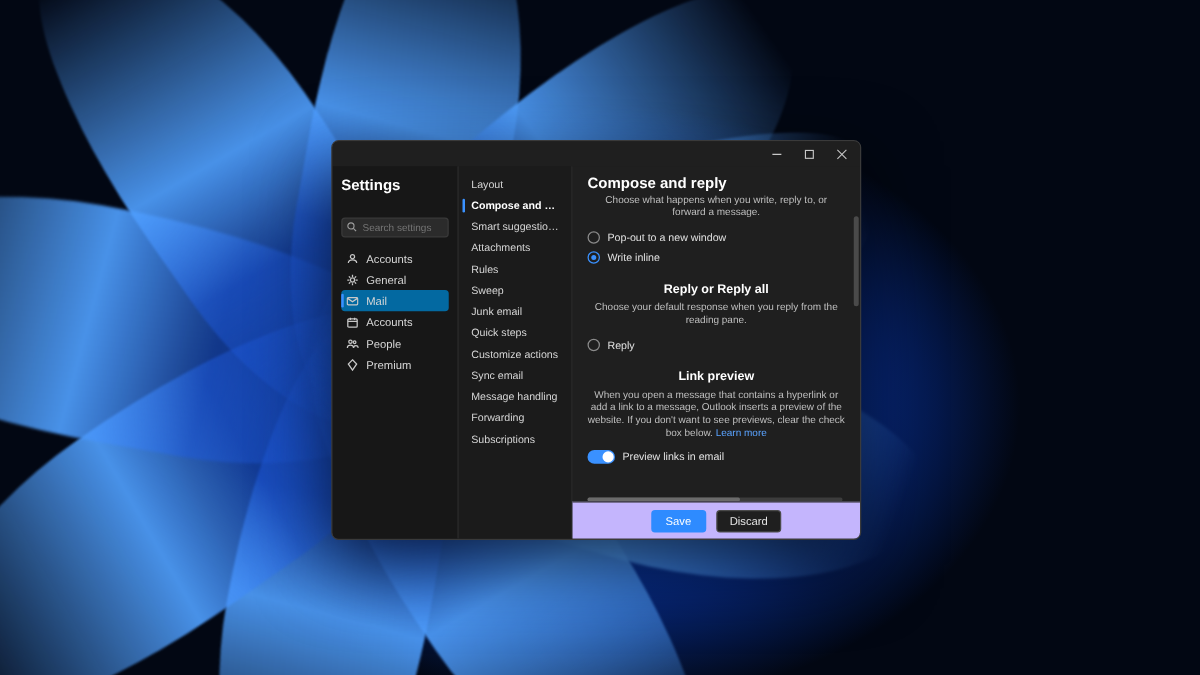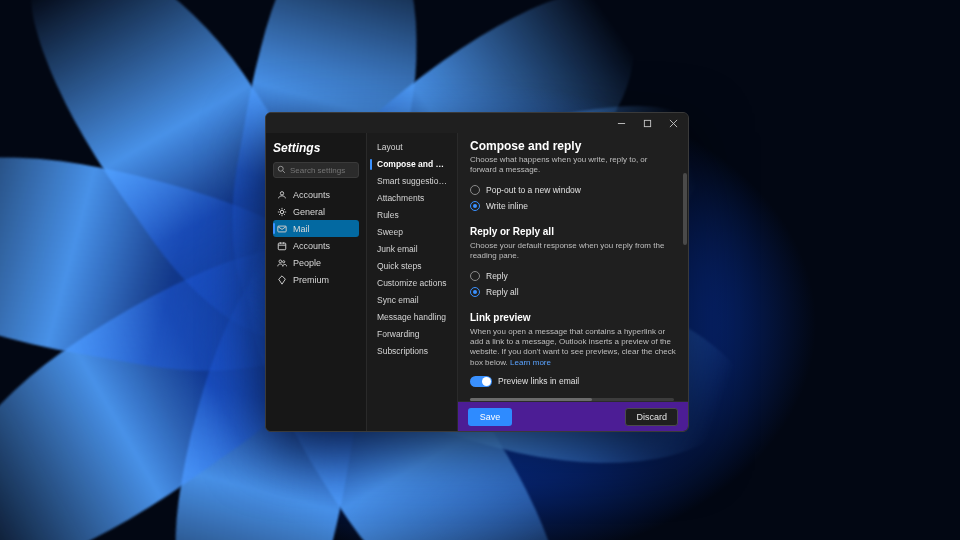--- a/index.html
+++ b/index.html
@@ -40,58 +40,58 @@
   }
   .titlebar {
     height: 20px; display:flex; justify-content:flex-end; align-items:center;
     padding-right:2px; background:#1f1f1f;
   }
   .winbtn { width:26px; height:20px; display:flex; align-items:center; justify-content:center; color:#bdbdbd; }
   .winbtn svg { width:9px; height:9px; stroke:#c8c8c8; stroke-width:1; fill:none; }
   .body { flex:1; display:flex; min-height:0; }
 
   .col1 { width:100px; background:#171717; padding:6px 7px 7px 7px; display:flex; flex-direction:column; gap:5px; }
-  .settings-title { font-size:12px; font-weight:600; color:#fff; margin-bottom:2px; margin-top:2px;font-style:italic;}
+  .settings-title { font-size:12px; font-weight:600; color:#fff; margin-bottom:14px; margin-top:2px;}
   .search-wrap { position:relative; }
   .search-input {
     width:100%; height:16px; background:#2b2b2b; border:1px solid #3a3a3a; border-radius:3px;
     color:#cfcfcf; font-size:8px; padding:0 4px 0 16px; outline:none;
   }
   .search-wrap .ico { position:absolute; left:4px; top:3px; width:9px; height:9px; color:#9e9e9e;}
   .cat-list { display:flex; flex-direction:column; margin-top:3px;}
   .cat-item { display:flex; align-items:center; gap:6px; height:17px; padding:0 4px; border-radius:3px; color:#d7d7d7; cursor:default;}
   .cat-item .ico { width:10px; height:10px; color:#c8c8c8; display:flex; align-items:center; justify-content:center;}
   .cat-item .ico svg{ width:10px; height:10px; stroke:#c8c8c8; fill:none; stroke-width:1.2;}
   .cat-item.active { background:#0369a1; position:relative;}
   .cat-item.active::before { content:""; position:absolute; left:0; top:3px; bottom:3px; width:2px; background:#3a91ff; border-radius:1px;}
 
   .col2 { width:92px; background:#1b1b1b; border-left:1px solid #2a2a2a; border-right:1px solid #2a2a2a; padding:6px 0;}
   .sub-item { padding:0 10px; height:17px; line-height:17px; color:#d5d5d5; font-size:8.5px; cursor:default; white-space:nowrap; overflow:hidden; text-overflow:ellipsis;}
   .sub-item.active { color:#fff; font-weight:600; position:relative;}
   .sub-item.active::before { content:""; position:absolute; left:3px; top:3px; bottom:3px; width:2px; background:#3a91ff; border-radius:1px;}
 
   .col3 { flex:1; display:flex; flex-direction:column; min-width:0;}
   .content-head { padding:6px 12px 2px 12px; font-size:12px; font-weight:600; color:#fff;}
-  .scroll-area { flex:1; overflow:hidden; position:relative; padding:0 12px 4px 12px;}
+  .scroll-area { flex:1; overflow:hidden; position:relative; padding:0 12px 4px 12px;text-align:center;}
   .section-desc { font-size:8px; color:#bfbfbf; line-height:1.3; margin-bottom:6px;}
   .radio-row { display:flex; align-items:center; gap:6px; height:16px;}
   .radio { width:10px; height:10px; border-radius:50%; border:1px solid #8a8a8a; position:relative; flex-shrink:0;}
   .radio.checked { border-color:#3a91ff;}
   .radio.checked::after { content:""; position:absolute; inset:2px; border-radius:50%; background:#3a91ff;}
   .radio-label { font-size:8.5px; color:#e0e0e0;}
   .sec-title { font-size:10px; font-weight:600; color:#fff; margin-top:12px; margin-bottom:4px;}
   .link { color:#5aa3ff;}
   .checkbox-row { display:flex; align-items:center; gap:6px; height:14px; margin-top:6px;}
   .toggle { width:22px; height:11px; border-radius:6px; background:#3a91ff; position:relative;}
   .toggle::after{ content:""; position:absolute; right:1px; top:1px; width:9px; height:9px; border-radius:50%; background:#fff;}
   .scrollbar-vert { position:absolute; right:1px; top:18px; width:4px; height:72px; background:#4a4a4a; border-radius:2px;}
   .scrollbar-horiz { position:absolute; left:12px; right:14px; height:3px; bottom:0px; background: #3c3c3c; border-radius:2px;}
   .scrollbar-horiz::after{ content:""; position:absolute; left:0; top:0; bottom:0; width:60%; background:#6b6b6b; border-radius:2px;}
 
-  .footer { height:30px; border-top:1px solid #2b2b2b; display:flex; align-items:center; justify-content:space-between; gap:8px; padding:0 10px; background:#4c1d95;}
+  .footer { height:30px; border-top:1px solid #2b2b2b; display:flex; align-items:center; justify-content:center; gap:8px; padding:0 10px; background:#c4b5fd;}
   .btn { height:18px; min-width:44px; border-radius:3px; font-size:9px; display:flex; align-items:center; justify-content:center; padding:0 10px;}
   .btn-primary { background:#2e8bff; color:#fff;}
   .btn-secondary { background:#1f1f1f; border:1px solid #4a4a4a; color:#e6e6e6;}
 </style>
 </head>
 <body>
 
 <div class="wallpaper">
   <div class="petal" style="transform:translate(-50%,-50%) rotate(-20deg) scale(1.05);"></div>
   <div class="petal" style="transform:translate(-50%,-50%) rotate(15deg) scale(1.1);"></div>
@@ -224,24 +224,20 @@
           <span class="radio checked"></span>
           <span class="radio-label">Write inline</span>
         </div>
 
         <div class="sec-title">Reply or Reply all</div>
         <div class="section-desc">Choose your default response when you reply from the reading pane.</div>
         <div class="radio-row">
           <span class="radio"></span>
           <span class="radio-label">Reply</span>
         </div>
-        <div class="radio-row">
-          <span class="radio checked"></span>
-          <span class="radio-label">Reply all</span>
-        </div>
 
         <div class="sec-title">Link preview</div>
         <div class="section-desc">
           <span>When you open a message that contains a hyperlink or add a link to a message, Outlook inserts a preview of the website. If you don't want to see previews, clear the check box below. </span><span class="link">Learn more</span>
         </div>
         <div class="checkbox-row">
           <span class="toggle"></span>
           <span class="radio-label">Preview links in email</span>
         </div>
 

